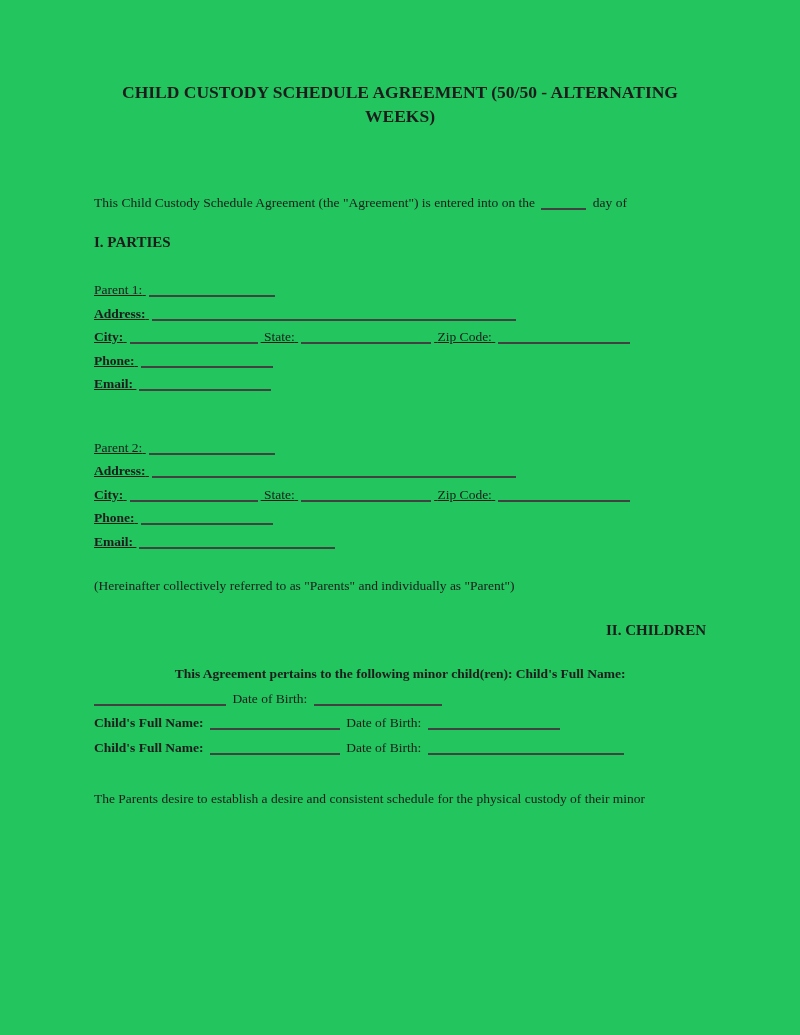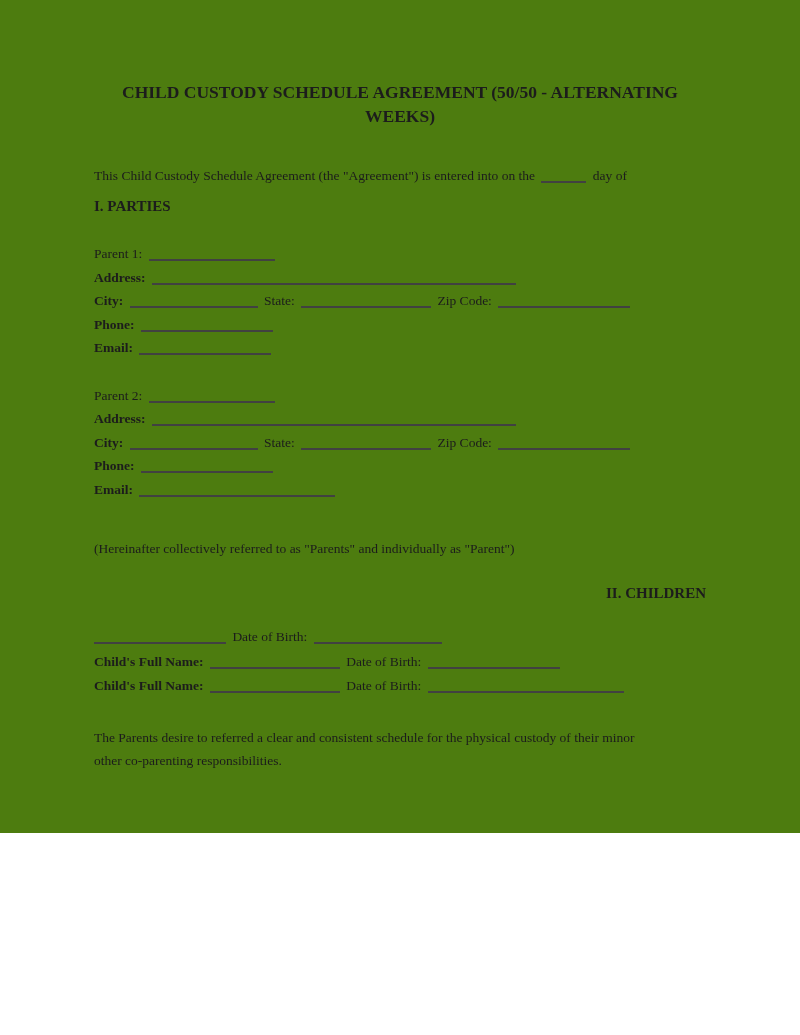--- a/index.html
+++ b/index.html
@@ -3,56 +3,56 @@
 <meta charset="utf-8">
 <style>
   html, body {
     margin: 0;
     padding: 0;
     background: #ffffff;
   }
   .page {
     position: relative;
     width: 800px;
-    height: 833px;
-    background: #4d7c0f;
+    height: 1035px;
+    background: #22c55e;
     box-sizing: border-box;
     padding: 0 94px;
     font-family: "Liberation Serif", "DejaVu Serif", serif;
     font-size: 13.5px;
     color: #1c1c1c;
     overflow: hidden;
   }
   .doc-title {
     margin: 0;
     padding-top: 80px;
     font-size: 17.5px;
     font-weight: bold;
     text-align: center;
     line-height: 24px;
   }
   .intro {
-    margin-top: 33px;
+    margin-top: 60px;
     line-height: 30px;
   }
   .sec-heading {
     margin: 0;
     font-size: 15px;
     font-weight: bold;
     line-height: 15px;
   }
-  .h-parties   { margin-top: 8px; }
+  .h-parties   { margin-top: 17px; }
   .h-children  { margin-top: 26px; text-align: right; }
   .h-purpose   { margin-top: 25px; }
 
   .parent-block-1 { margin-top: 28px; }
-  .parent-block-2 { margin-top: 24px; }
-  .field-row { line-height: 23.5px; }
+  .parent-block-2 { margin-top: 40px; }
+  .field-row { line-height: 23.5px; text-decoration: underline; }
 
-  .hereinafter { margin-top: 36px; line-height: 23px; }
+  .hereinafter { margin-top: 21px; line-height: 23px; }
 
   .children-block { margin-top: 24px; }
   .children-row { line-height: 24.5px; }
 
   .purpose { margin-top: 27px; line-height: 23px; }
 
   .b { font-weight: bold; text-align: center; }
 
   .blank {
     display: inline-block;
@@ -140,20 +140,21 @@
       <span class="b">Email:</span>
       <span class="blank w196"></span>
     </div>
   </div>
 
   <div class="hereinafter">(Hereinafter collectively referred to as "Parents" and individually as "Parent")</div>
 
   <h2 class="sec-heading h-children">II. CHILDREN</h2>
 
   <div class="children-block">
+    <div class="children-row b">This Agreement pertains to the following minor child(ren): Child's Full Name:</div>
     <div class="children-row">
       <span class="blank w132 first"></span>
       <span>Date of Birth:</span>
       <span class="blank w128"></span>
     </div>
     <div class="children-row">
       <span class="b">Child's Full Name:</span>
       <span class="blank w130"></span>
       <span>Date of Birth:</span>
       <span class="blank w132"></span>
@@ -161,17 +162,16 @@
     <div class="children-row">
       <span class="b">Child's Full Name:</span>
       <span class="blank w130"></span>
       <span>Date of Birth:</span>
       <span class="blank w196"></span>
     </div>
   </div>
 
 
   <div class="purpose">
-    <div>The Parents desire to referred a clear and consistent schedule for the physical custody of their minor</div>
-    <div>other co-parenting responsibilities.</div>
+    <div>The Parents desire to establish a desire and consistent schedule for the physical custody of their minor</div>
   </div>
 
 </div>
 
 </body></html>

